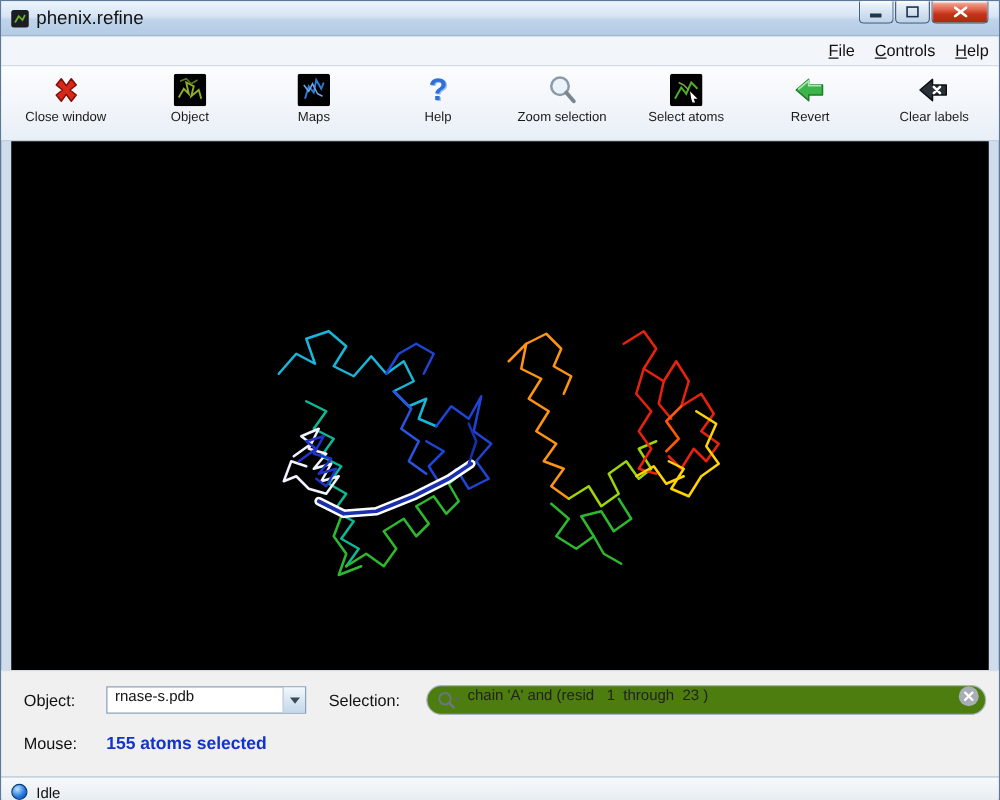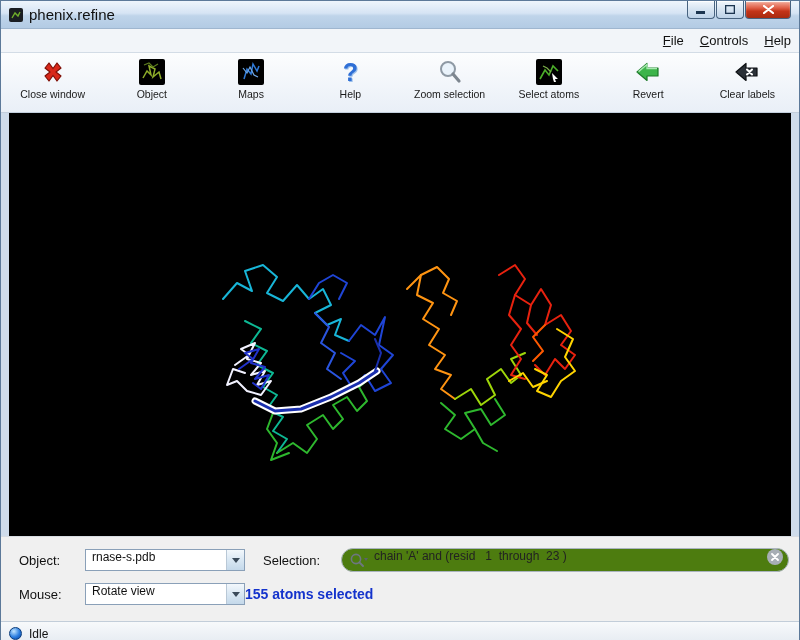--- a/index.html
+++ b/index.html
@@ -238,24 +238,20 @@
         <span class="search-text">chain 'A' and (resid   1  through  23 )</span>
         <span class="clear-circle">
           <svg width="8" height="8">
               <path d="M1 1 L7 7 M7 1 L1 7" stroke="#fff" stroke-width="1.8" stroke-linecap="round"></path>
             </svg>
         </span>
       </div>
     </div>
     <div class="row">
       <span class="lbl">Mouse:</span>
-      <div class="combo">
-        <span class="combo-text">Rotate view</span>
-        <span class="combo-arrow"></span>
-      </div>
       <span class="atoms">155 atoms selected</span>
     </div>
   </div>
 
   <div class="statusbar">
     <span class="status-dot"></span>
     <span class="status-text">Idle</span>
   </div>
 
 </div>

